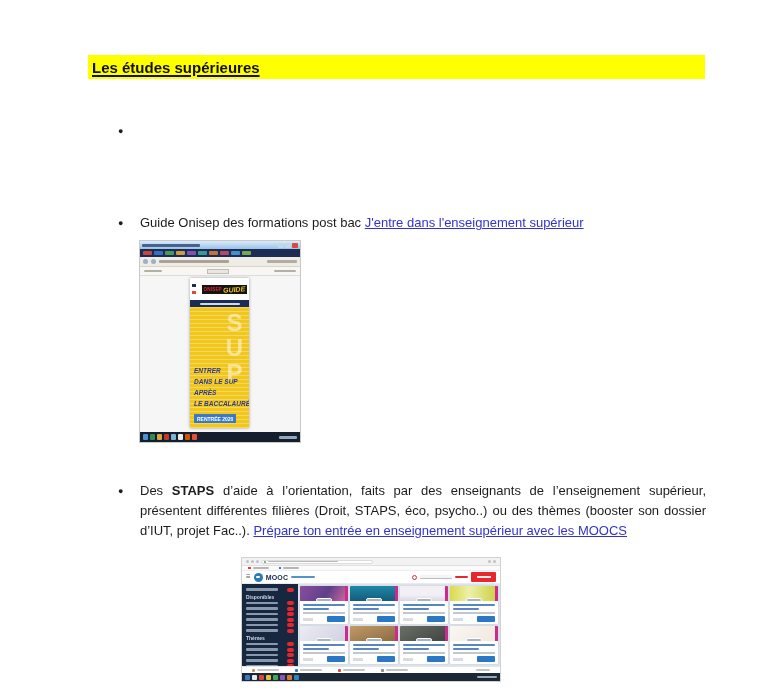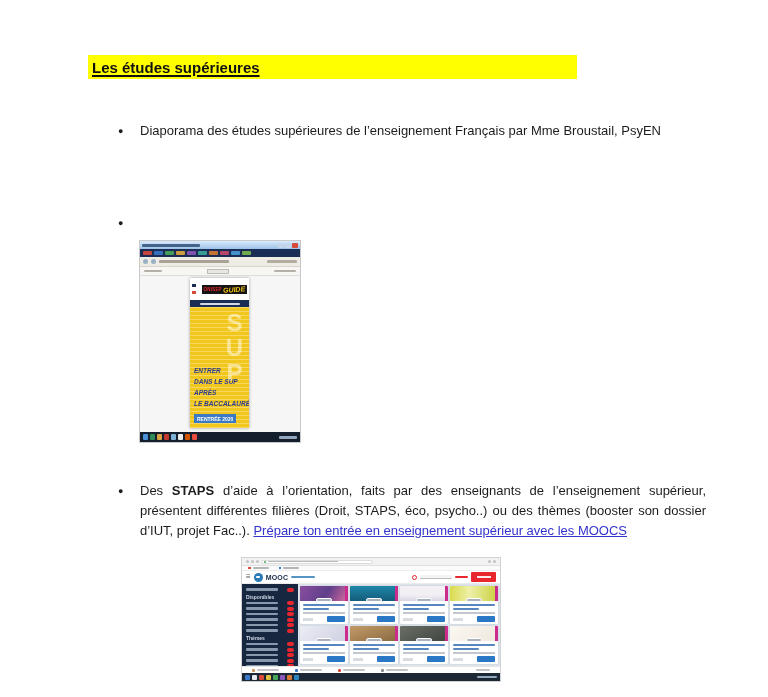--- a/index.html
+++ b/index.html
@@ -1,21 +1,21 @@
 <!DOCTYPE html>
 <html><head>
 <meta charset="utf-8">
 <style>
   * { margin:0; padding:0; box-sizing:border-box; }
   html,body { background:#ffffff; }
   body { font-family:"Liberation Sans", sans-serif; }
   .page { position:relative; width:768px; height:697px; background:#fff; overflow:hidden; }
 
   
-  .heading-band { position:absolute; left:88px; top:55px; width:489px; height:24px;
+  .heading-band { position:absolute; left:88px; top:55px; width:617px; height:24px;
     display:flex; align-items:center; padding-left:4px; }
   .heading-band b { font-size:15px; color:#111; text-decoration:underline;
     text-decoration-thickness:2px; text-underline-offset:2px; }
 
   
   .bullet { position:absolute; display:flex; font-size:13px; line-height:20px; color:#1c1c1c; }
   .bullet .dot { flex:0 0 26px; font-size:9px; line-height:20px; padding-left:4px; }
   .b1 { left:114px; top:121px; width:606px; }
   .b2 { left:114px; top:213px; width:606px; }
   .b3 { left:114px; top:481px; width:592px; }
@@ -129,25 +129,25 @@
 <body>
 
 <div class="page">
 
   <div class="heading-band" style="background: rgb(255, 255, 0);">
     <b>Les études supérieures</b>
   </div>
 
   <div class="bullet b1">
     <span class="dot">●</span>
-    <span class="btxt">Diaporama des études supérieures de l’enseignement Français par Mme Broustail, PsyEN</span>
   </div>
 
   <div class="bullet b2">
     <span class="dot">●</span>
+    <span class="btxt"><span>Guide Onisep des formations post bac </span><a class="doclink" style="color: rgb(51, 51, 204);">J'entre dans l'enseignement supérieur</a></span>
   </div>
 
   <div class="shot1">
     <div class="s1-titlebar">
       <span class="s1-title dash"></span>
       <span class="s1-ctrls">
         <span class="wbtn"></span>
         <span class="wbtn"></span>
         <span class="wclose"></span>
       </span>

